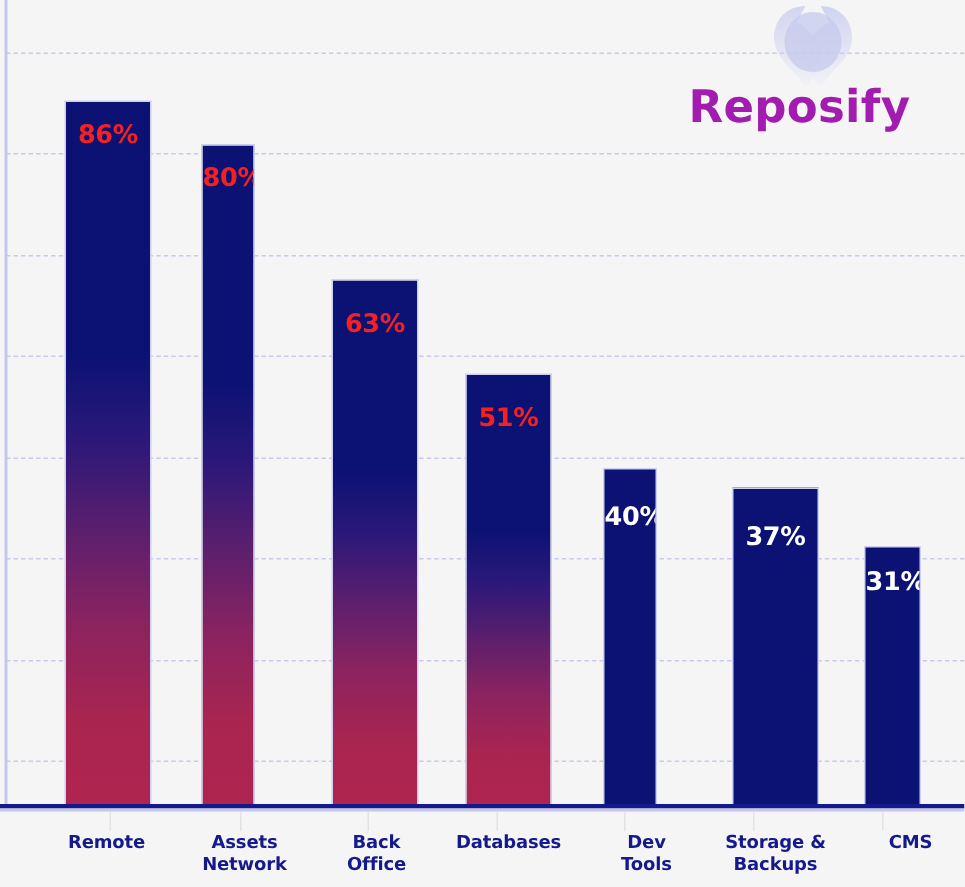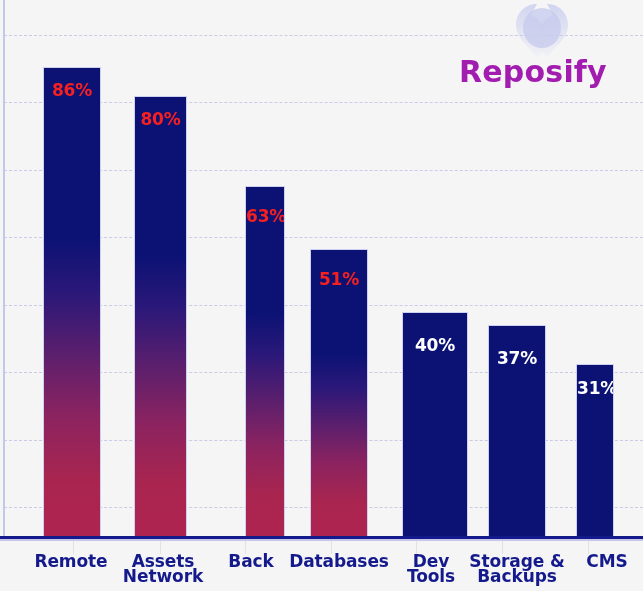--- a/index.html
+++ b/index.html
@@ -136,21 +136,21 @@
   }
   .bar-value.red   { color: #f72020; }
   .bar-value.white { color: #ffffff; }
 
   
   .cat-label {
     position: absolute;
     top: 554px;
     text-align: center;
     font-family: "DejaVu Sans", sans-serif;
-    font-size: 17px;
+    font-size: 12px;
     font-weight: 700;
     line-height: 15px;
     color: #141a8c;
     letter-spacing: -0.1px;
   }
 </style>
 </head>
 <body>
 
 <div id="chart-root">
@@ -183,30 +183,30 @@
         <div class="gridline" style="top: 305px;"></div>
         <div class="gridline" style="top: 372px;"></div>
         <div class="gridline" style="top: 440px;"></div>
         <div class="gridline" style="top: 507px;"></div>
       </div>
     <div class="y-axis-line"></div>
     <div id="bars">
         <div class="bar gradient" style="left: 43px; top: 67px; width: 58px; height: 470px;">
           <div class="bar-value red" style="top: 12px;">86%</div>
         </div>
-        <div class="bar gradient" style="left: 134px; top: 96px; width: 53px; height: 441px;">
+        <div class="bar gradient" style="left: 134px; top: 96px; width: 36px; height: 441px;">
           <div class="bar-value red" style="top: 12px;">80%</div>
         </div>
-        <div class="bar gradient" style="left: 221px; top: 186px; width: 40px; height: 351px; margin-left: 24px;">
+        <div class="bar gradient" style="left: 221px; top: 186px; width: 58px; height: 351px;">
           <div class="bar-value red" style="top: 19px;">63%</div>
         </div>
         <div class="bar gradient" style="left: 310px; top: 249px; width: 58px; height: 288px;">
           <div class="bar-value red" style="top: 19px;">51%</div>
         </div>
-        <div class="bar solid" style="left: 402px; top: 312px; width: 66px; height: 225px;">
+        <div class="bar solid" style="left: 402px; top: 312px; width: 36px; height: 225px;">
           <div class="bar-value white" style="top: 22px;">40%</div>
         </div>
         <div class="bar solid" style="left: 488px; top: 325px; width: 58px; height: 212px;">
           <div class="bar-value white" style="top: 22px;">37%</div>
         </div>
         <div class="bar solid" style="left: 576px; top: 364px; width: 38px; height: 173px;">
           <div class="bar-value white" style="top: 13px;">31%</div>
         </div>
       </div>
     <div class="x-axis-line"></div>
@@ -225,20 +225,21 @@
   <div id="cat-labels">
       <div class="cat-label" style="left: 20px; width: 102px;">
         <div>Remote</div>
       </div>
       <div class="cat-label" style="left: 112px; width: 102px;">
         <div>Assets</div>
         <div>Network</div>
       </div>
       <div class="cat-label" style="left: 200px; width: 102px;">
         <div>Back</div>
+        <div>Office</div>
       </div>
       <div class="cat-label" style="left: 288px; width: 102px;">
         <div>Databases</div>
       </div>
       <div class="cat-label" style="left: 380px; width: 102px;">
         <div>Dev</div>
         <div>Tools</div>
       </div>
       <div class="cat-label" style="left: 466px; width: 102px;">
         <div>Storage &amp;</div>

